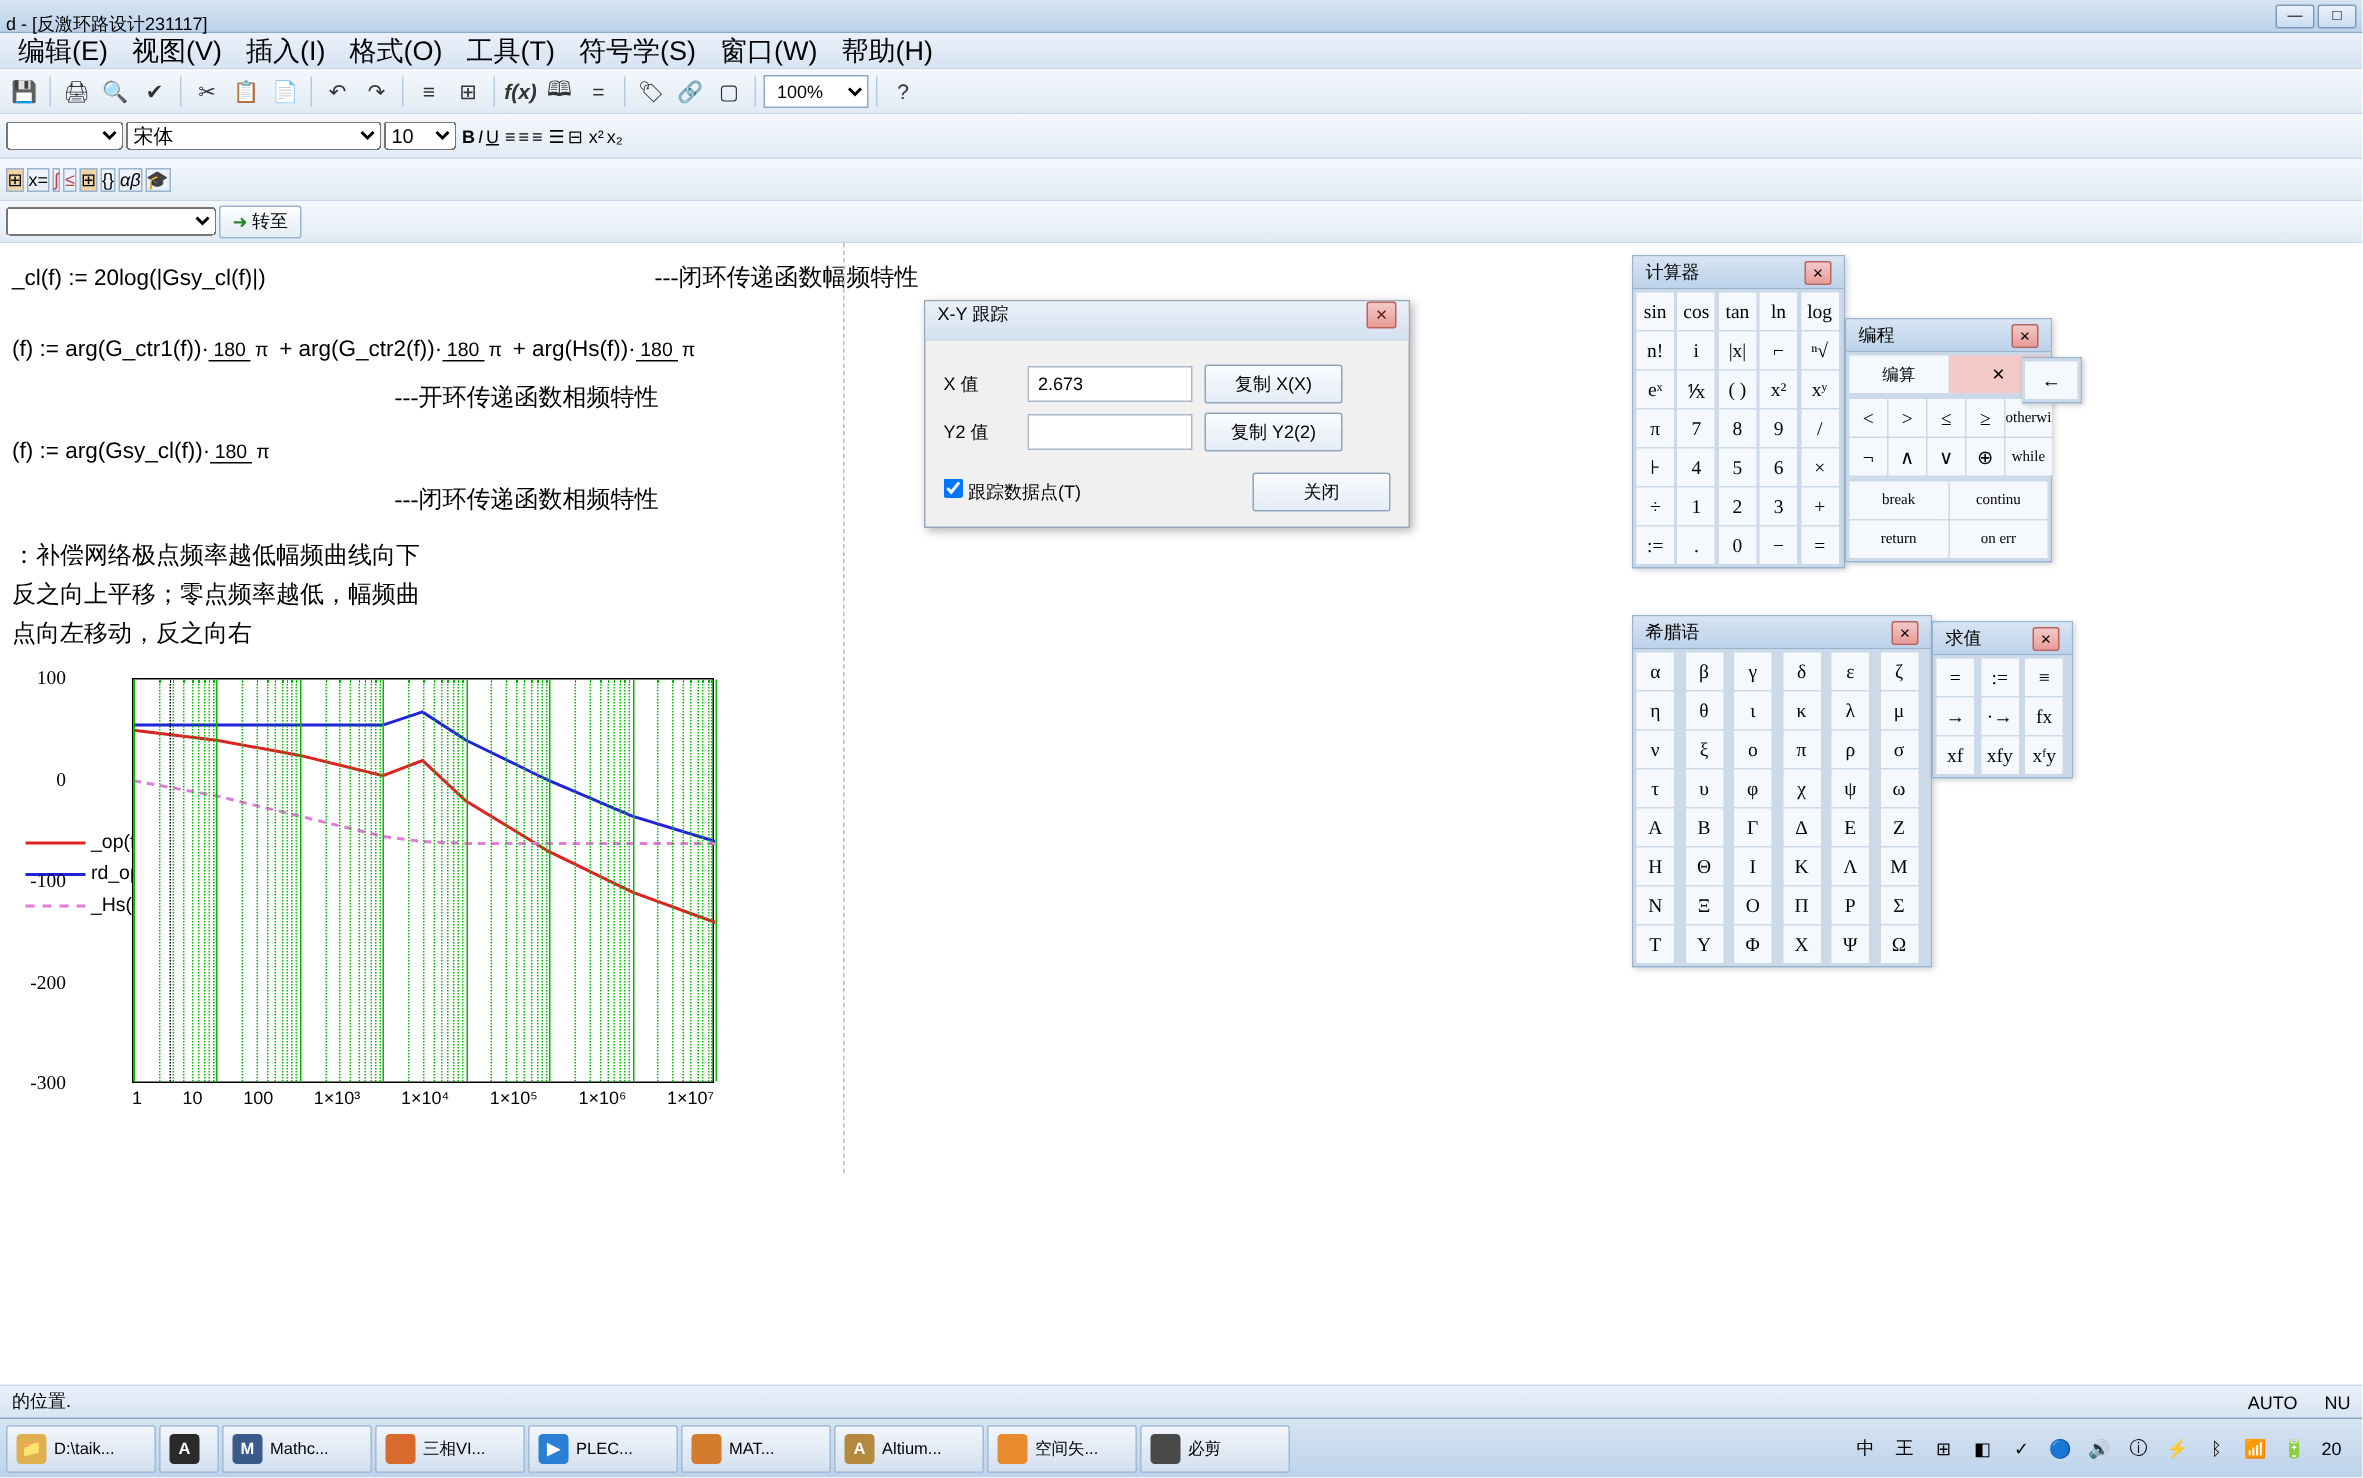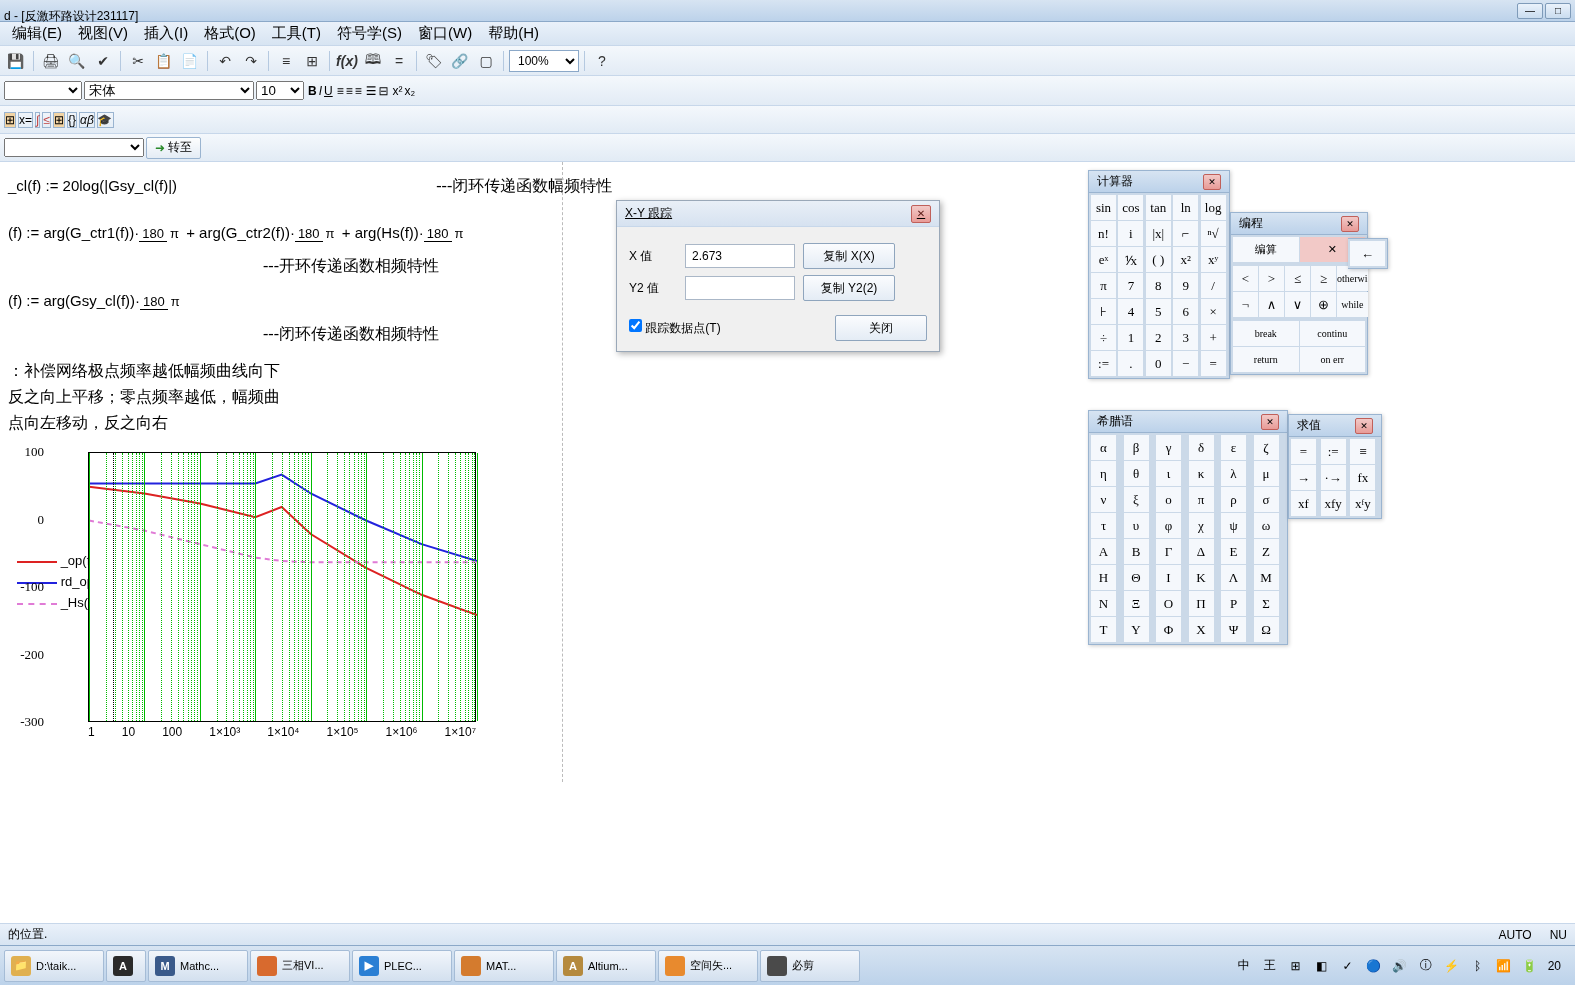--- a/index.html
+++ b/index.html
@@ -4,21 +4,21 @@
 <style>
 * { margin: 0; padding: 0; box-sizing: border-box; font-family: "Microsoft YaHei", Arial, sans-serif; }
 body { background: #fff; font-size: 12px; overflow: hidden; width: 1575px; height: 985px; position: relative; }
 
 .title-bar { background: linear-gradient(#d7e4f2, #bcd2ea); height: 22px; display: flex; align-items: center; padding: 0 4px; border-bottom: 1px solid #8ba8c8; }
 .title-bar .title { font-size: 12px; color: #000; margin-top: 11px; }
 .title-bar .win-controls { margin-left: auto; display: flex; gap: 2px; }
 .win-btn { width: 26px; height: 16px; background: linear-gradient(#eaf2fb,#cadcef); border: 1px solid #7f9bb9; border-radius: 2px; font-size: 10px; display: flex; align-items: center; justify-content: center; }
 
 .menu-bar { background: linear-gradient(#eaf1fa,#d7e4f2); height: 24px; display: flex; align-items: center; padding: 0 4px; border-bottom: 1px solid #c7d7ea; }
-.menu-item { padding: 2px 8px; font-size: 15px; color: #000; }
+.menu-item { padding: 2px 8px; font-size: 18px; color: #000; }
 
 .toolbar { background: linear-gradient(#f4f8fc,#e2ebf5); height: 30px; display: flex; align-items: center; padding: 0 4px; border-bottom: 1px solid #c7d7ea; gap: 2px; }
 .toolbar .btn { width: 24px; height: 24px; border: 1px solid transparent; display: flex; align-items: center; justify-content: center; font-size: 14px; color: #333; }
 .toolbar .sep { width: 1px; height: 20px; background: #b5c9e0; margin: 0 3px; }
 .toolbar select, .toolbar input.combo { height: 22px; border: 1px solid #8ba8c8; background: #fff; font-size: 12px; padding: 0 4px; }
 
 .toolbar2 { background: linear-gradient(#f4f8fc,#e2ebf5); height: 30px; display: flex; align-items: center; padding: 0 4px; border-bottom: 1px solid #c7d7ea; gap: 2px; }
 .toolbar3 { background: linear-gradient(#f4f8fc,#e2ebf5); height: 28px; display: flex; align-items: center; padding: 0 4px; border-bottom: 1px solid #c7d7ea; gap: 2px; }
 .toolbar4 { background: linear-gradient(#f4f8fc,#e2ebf5); height: 28px; display: flex; align-items: center; padding: 0 4px; border-bottom: 1px solid #c7d7ea; gap: 2px; }
 .go-btn { height: 22px; border: 1px solid #9ab4d0; background: linear-gradient(#fdfefe,#e4ecf5); padding: 0 8px; display: flex; align-items: center; gap: 3px; font-size: 12px; border-radius: 2px; }
@@ -40,21 +40,21 @@
 
 .plot-box { position: absolute; left: 88px; top: 10px; width: 388px; height: 270px; border: 1px solid #000; background: #fff; }
 .y-ticks { position: absolute; left: 48px; top: 10px; height: 270px; }
 .y-ticks div { position: absolute; right: 4px; font-family: "Times New Roman", serif; font-size: 13px; transform: translateY(-50%); }
 .x-ticks { position: absolute; left: 88px; top: 283px; width: 388px; display: flex; justify-content: space-between; font-family: "Times New Roman", serif; font-size: 12px; }
 .vline { position: absolute; top: 0; bottom: 0; border-left: 1px solid #0b0; }
 .vline.dash { border-left: 1px dotted #0b0; }
 
 
 .dialog { position: absolute; background: #f0f0f0; border: 1px solid #9aa8b8; box-shadow: 2px 2px 6px rgba(0,0,0,.3); }
-.dialog .dlg-title { background: linear-gradient(#e9eff7,#d6e2f0); height: 26px; display: flex; align-items: center; padding: 0 8px; font-size: 12px; border-bottom: 1px solid #c7d7ea; text-decoration: underline; }
+.dialog .dlg-title { background: linear-gradient(#e9eff7,#d6e2f0); height: 26px; display: flex; align-items: flex-start; padding: 0 8px; font-size: 12px; border-bottom: 1px solid #c7d7ea; }
 .dialog .dlg-close { margin-left: auto; width: 20px; height: 18px; background: linear-gradient(#f2c9c7,#e89b97); border: 1px solid #c0605a; font-size: 10px; display: flex; align-items: center; justify-content: center; color: #5a1a16; border-radius: 2px; }
 .dialog .dlg-body { padding: 10px 12px; }
 .dlg-row { display: flex; align-items: center; margin: 6px 0; gap: 8px; }
 .dlg-row label { width: 48px; font-size: 12px; }
 .dlg-row input[type=text] { width: 110px; height: 24px; border: 1px solid #aab7c7; background: #fff; padding: 0 6px; font-size: 12px; }
 .dlg-btn { height: 26px; padding: 0 14px; border: 1px solid #8fa5bd; background: linear-gradient(#fbfcfe,#e4ecf5); font-size: 12px; border-radius: 2px; min-width: 92px; }
 .dlg-foot { display: flex; align-items: center; margin-top: 14px; gap: 12px; }
 
 
 .palette { position: absolute; background: #eaf1f9; border: 1px solid #9ab4d0; box-shadow: 1px 1px 4px rgba(0,0,0,.2); }

